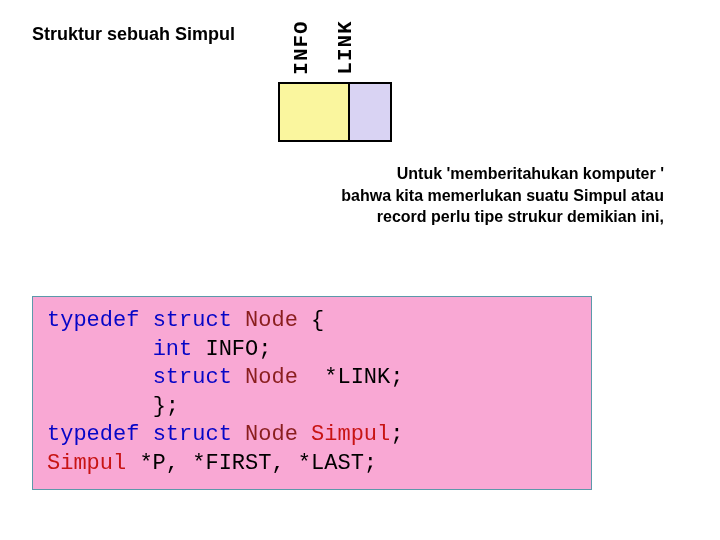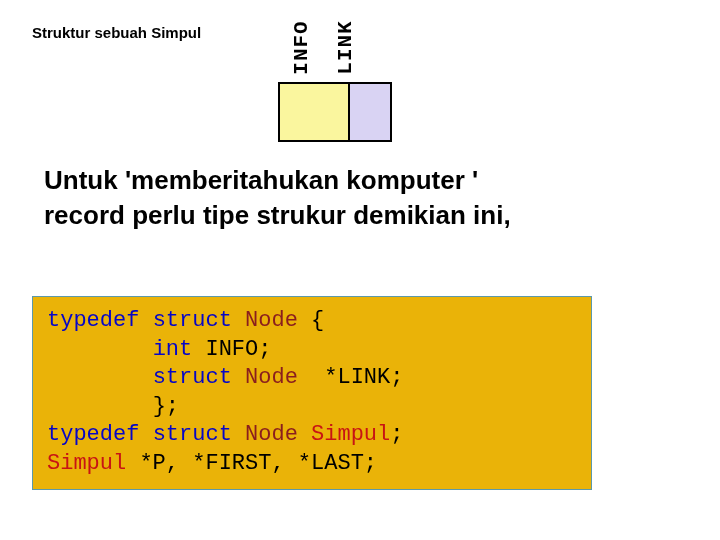--- a/index.html
+++ b/index.html
@@ -8,21 +8,21 @@
     height: 540px;
     background: #ffffff;
     font-family: "Comic Sans MS", "Comic Sans", cursive, sans-serif;
     position: relative;
     overflow: hidden;
   }
   .title {
     position: absolute;
     top: 24px;
     left: 32px;
-    font-size: 15px;
+    font-size: 18px;
     font-weight: bold;
     color: #000;
   }
   .node-diagram {
     position: absolute;
     top: 12px;
     left: 278px;
   }
   .labels-row {
     display: flex;
@@ -59,32 +59,33 @@
   }
   .cell.link {
     width: 44px;
     background: #d9d3f3;
     margin-left: -2px;
   }
   .description {
     position: absolute;
     top: 163px;
     left: 44px;
-    font-size: 26px;
+    font-size: 16px;
     font-weight: bold;
     line-height: 1.35;
     color: #000;
     width: 620px;
+    text-align: right;
   }
   .codebox {
     position: absolute;
     top: 296px;
     left: 32px;
     width: 560px;
-    background: #eab308;
+    background: #f9a8d4;
     border: 1px solid #5c99aa;
     padding: 10px 14px;
     font-family: "Courier New", monospace;
     font-size: 22px;
     line-height: 1.3;
     white-space: pre;
   }
   .kw { color: #0606c7; }
   .typ { color: #8a1e1e; }
   .err { color: #c81414; }
@@ -104,20 +105,21 @@
       </div>
   </div>
   <div class="boxes-row">
     <div class="cell info"></div>
     <div class="cell link"></div>
   </div>
 </div>
 
 <div class="description">
   <div>Untuk 'memberitahukan komputer '</div>
+  <div>bahwa kita memerlukan suatu Simpul atau</div>
   <div>record perlu tipe strukur demikian ini,</div>
 </div>
 
 <div class="codebox"><span class="kw">typedef</span> <span class="kw">struct</span> <span class="typ">Node</span> <span>{</span>
         <span class="kw">int</span> <span>INFO;</span>
         <span class="kw">struct</span> <span class="typ">Node</span>  <span>*LINK;</span>
         <span>};</span>
 <span class="kw">typedef</span> <span class="kw">struct</span> <span class="typ">Node</span> <span class="err">Simpul</span><span>;</span>
 <span class="err">Simpul</span> <span>*P, *FIRST, *LAST;</span></div>
 

